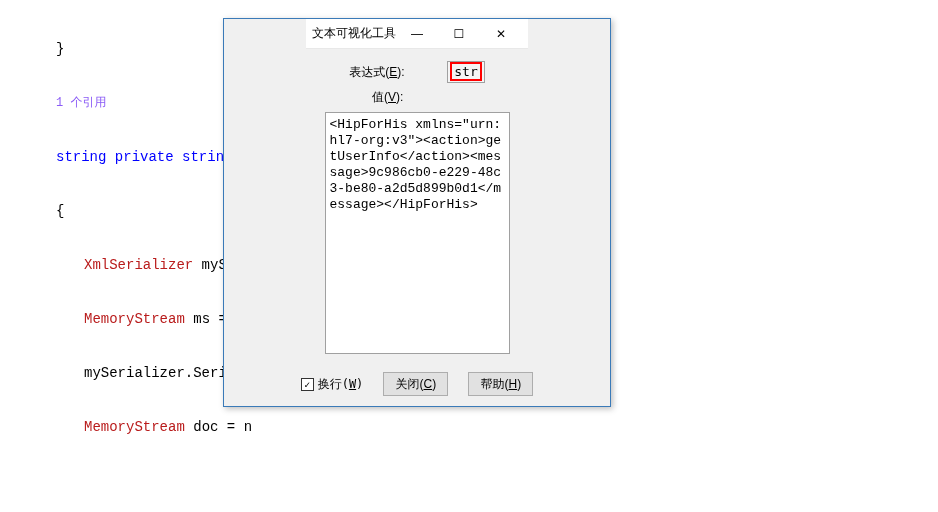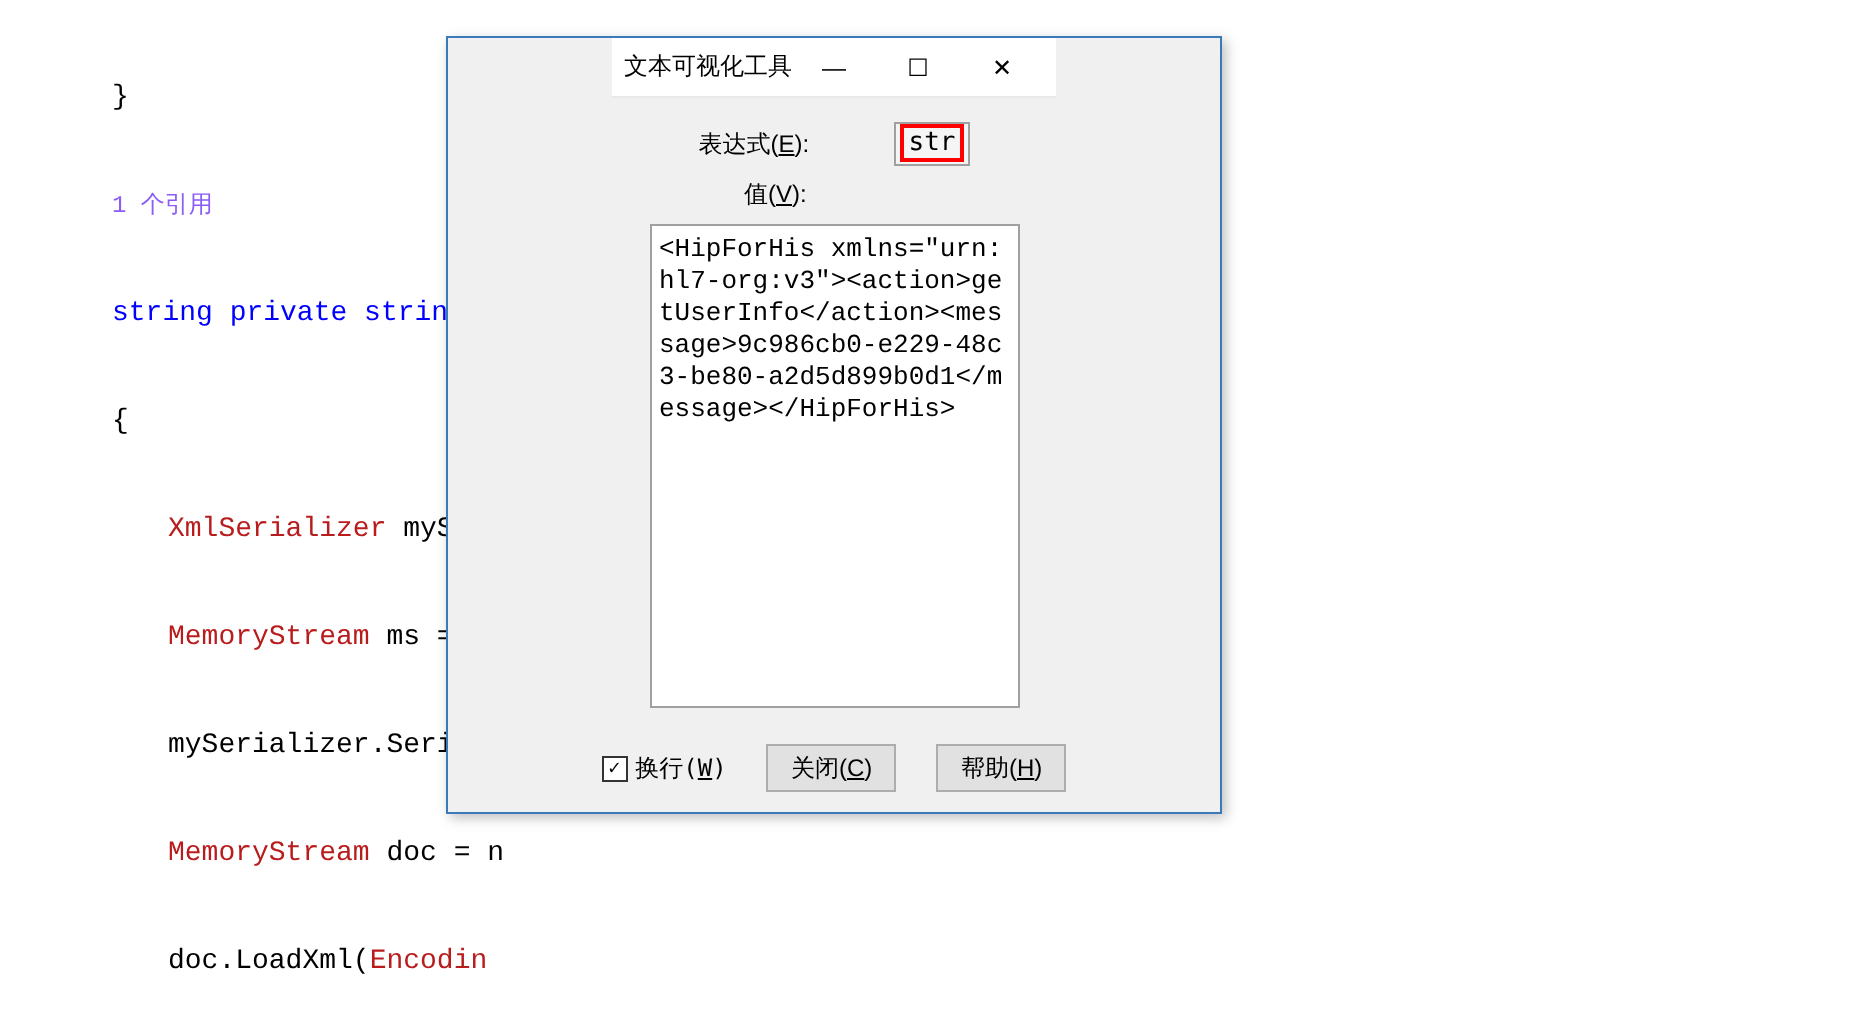--- a/index.html
+++ b/index.html
@@ -127,21 +127,20 @@
 
 <div class="code-area">
   <div class="code-line indent1">}</div>
   <div class="code-line indent1 ref">1 个引用</div>
   <div class="code-line indent1"><span class="kw">string</span> <span class="kw">private</span> <span class="kw">string</span> <span>O</span></div>
   <div class="code-line indent1">{</div>
   <div class="code-line indent2"><span class="type">XmlSerializer</span><span> mySer</span></div>
   <div class="code-line indent2"><span class="type">MemoryStream</span><span> ms = n</span></div>
   <div class="code-line indent2"><span>mySerializer.Serial</span></div>
   <div class="code-line indent2"><span class="type">MemoryStream</span><span> doc = n</span></div>
-  <div class="code-line indent2"><span>doc.LoadXml(</span><span class="type">Encodin</span></div>
   
   
   
   
   
   
   
   
   
   

